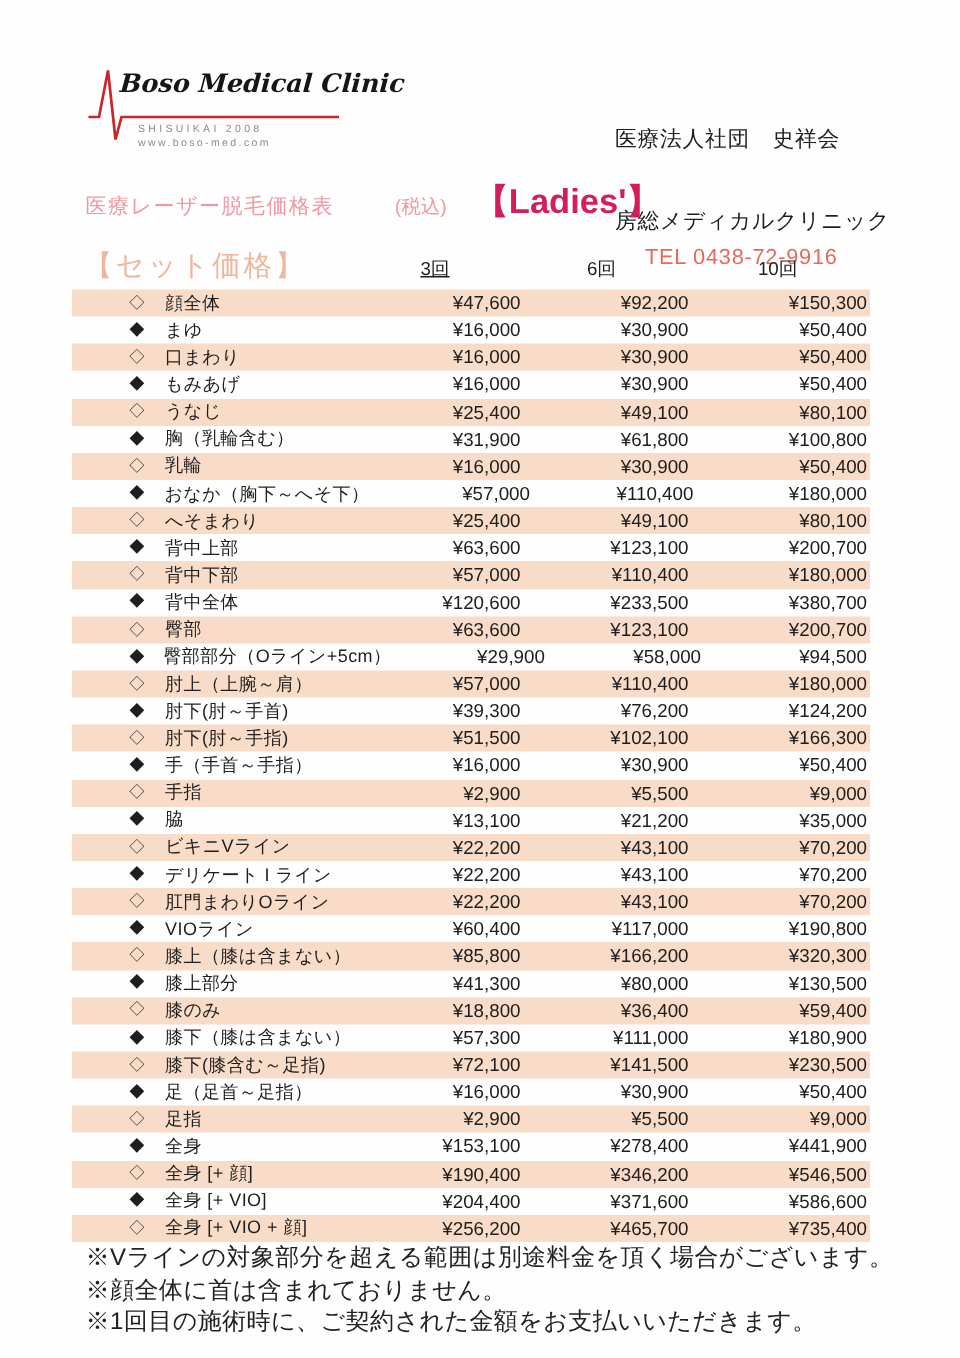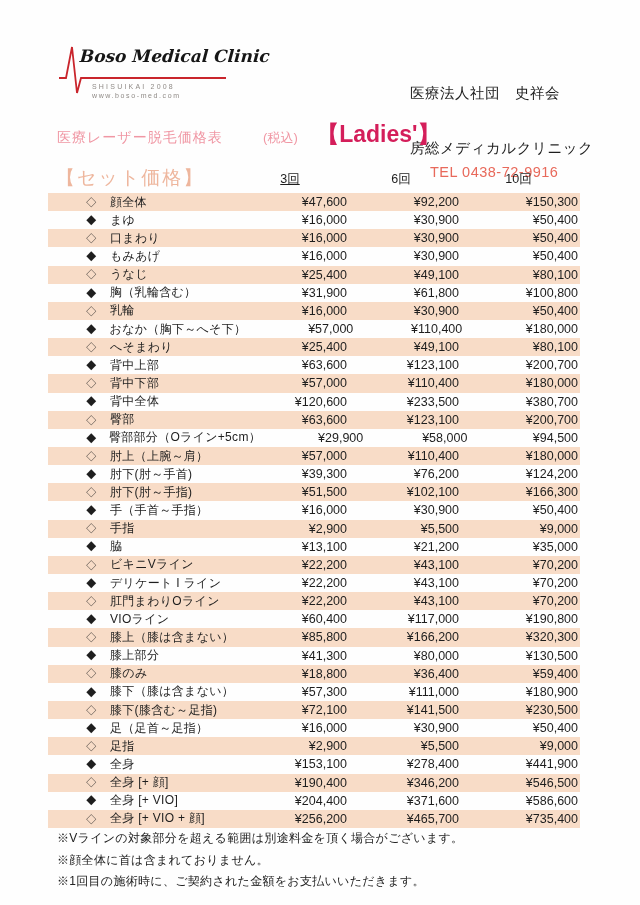--- a/index.html
+++ b/index.html
@@ -56,21 +56,21 @@
   .tbody { width: 100%; }
   .row { display: flex; align-items: center; height: 18.15px; }
   .row.peach { background: #f8dcc7; }
   .row .marker { width: 15px; margin-left: 38px; font-size: 10.5px; color: #1e1e1e; line-height: 1; }
   .row .label { flex: 1; font-size: 12px; color: #1e1e1e; padding-left: 9px; white-space: nowrap; letter-spacing: 0.3px; }
   .row .price { font-size: 12.5px; color: #1e1e1e; text-align: right; white-space: nowrap; }
   .row .p1 { width: 110px; } .row .p2 { width: 112px; } .row .p3 { width: 121px; padding-right: 2px; }
 
   
   .notes { position: absolute; left: 57px; top: 828px; }
-  .note-line { font-size: 12px; color: #222; line-height: 21.5px; letter-spacing: 0.3px; white-space: nowrap; }
+  .note-line { font-size: 16px; color: #222; line-height: 21.5px; letter-spacing: 0.3px; white-space: nowrap; }
 </style>
 </head>
 <body>
 
 <div class="page">
 
   <div class="logo-block">
     <svg class="logo-pulse" width="175" height="58" viewBox="0 0 175 58">
       <polyline points="1,34 8,34 14,3 19,49 23,34 168,34" fill="none" stroke="#c9252c" stroke-width="1.8" stroke-linejoin="miter"></polyline>
     </svg>

